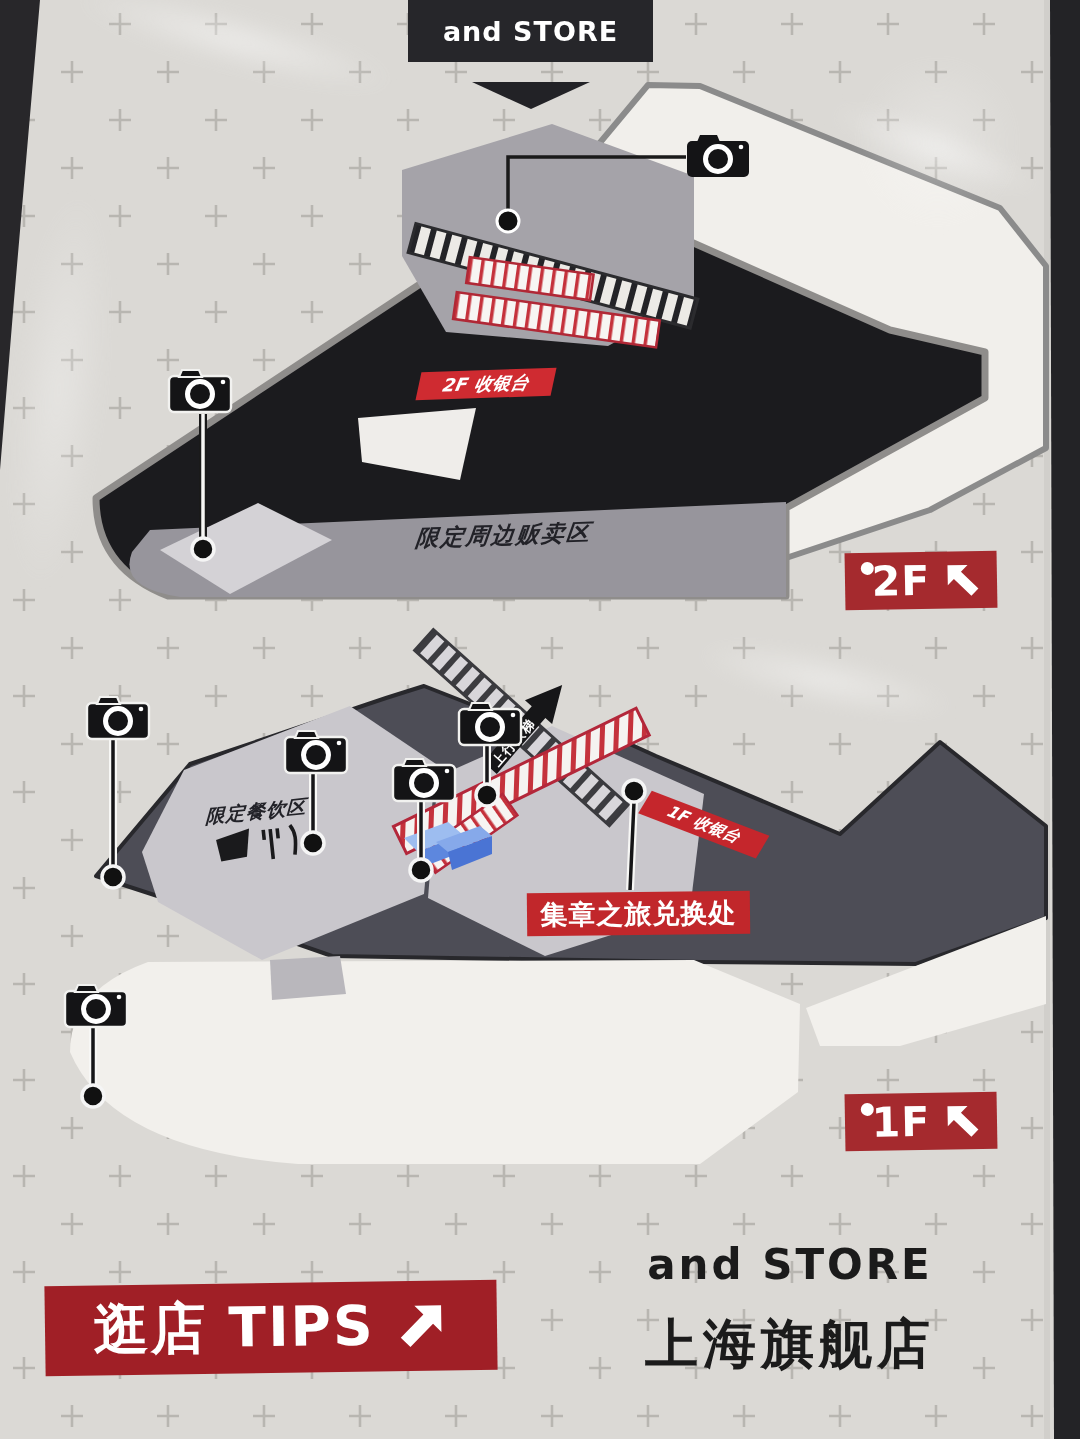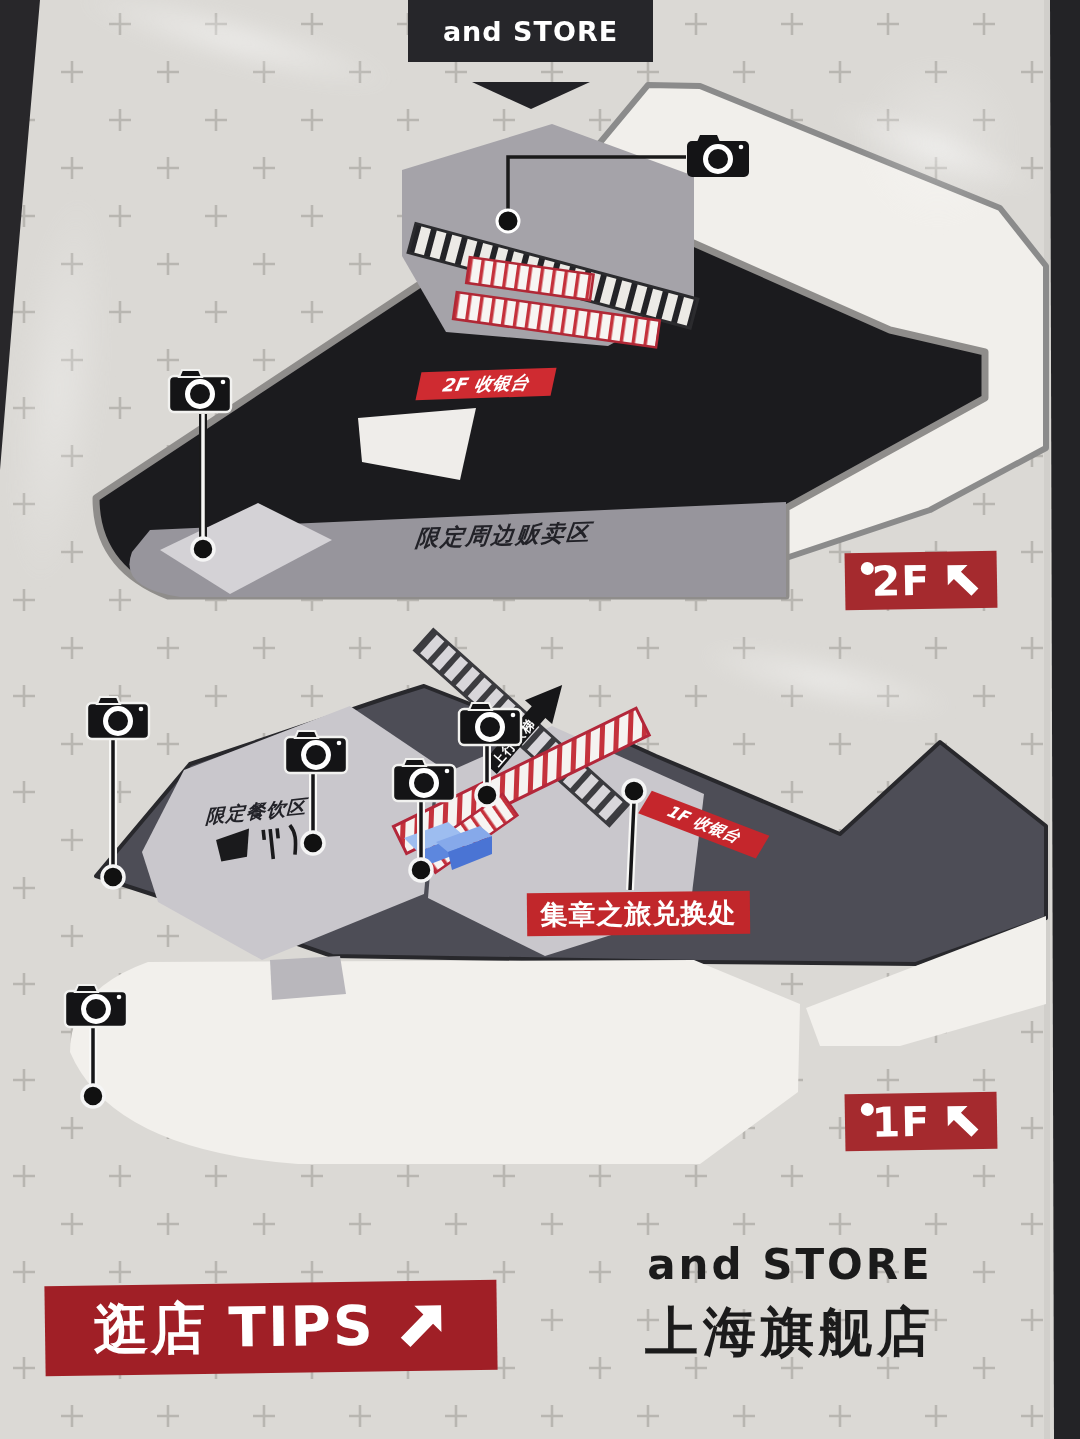--- a/index.html
+++ b/index.html
@@ -38,21 +38,21 @@
   .l-merch{left:416px;top:520px;font-size:23px;letter-spacing:2px;transform:skewX(-8deg) rotate(-2deg);}
   .l-dining{left:206px;top:799px;font-size:19px;letter-spacing:1px;transform:skewX(-8deg) rotate(-6deg);}
   
   .floor-badge{width:152px;height:57px;background:#a52a2e;transform:rotate(-1deg);
     display:flex;align-items:center;justify-content:center;gap:12px;}
   .badge-dot{position:absolute;left:16px;top:9px;width:13px;height:13px;border-radius:50%;background:#fff;}
   .badge-label{color:#fff;font-size:41px;font-weight:bold;letter-spacing:1px;padding-left:14px;}
   
   .brand-block{left:622px;top:1240px;width:336px;text-align:center;color:#1b1b1b;}
   .brand-line1{font-size:42px;font-weight:600;letter-spacing:3px;}
-  .brand-line2{font-size:53px;font-weight:800;letter-spacing:5px;margin-top:8px;}
+  .brand-line2{font-size:53px;font-weight:800;letter-spacing:5px;margin-top:20px;}
 </style>
 </head>
 <body>
 
 <div id="stage">
 
   <svg class="scene" viewBox="0 0 1080 1439">
     <defs>
       <pattern id="plusPat" width="96" height="96" patternUnits="userSpaceOnUse">
         <g stroke="#85837d" stroke-width="2.6" opacity="0.75">

